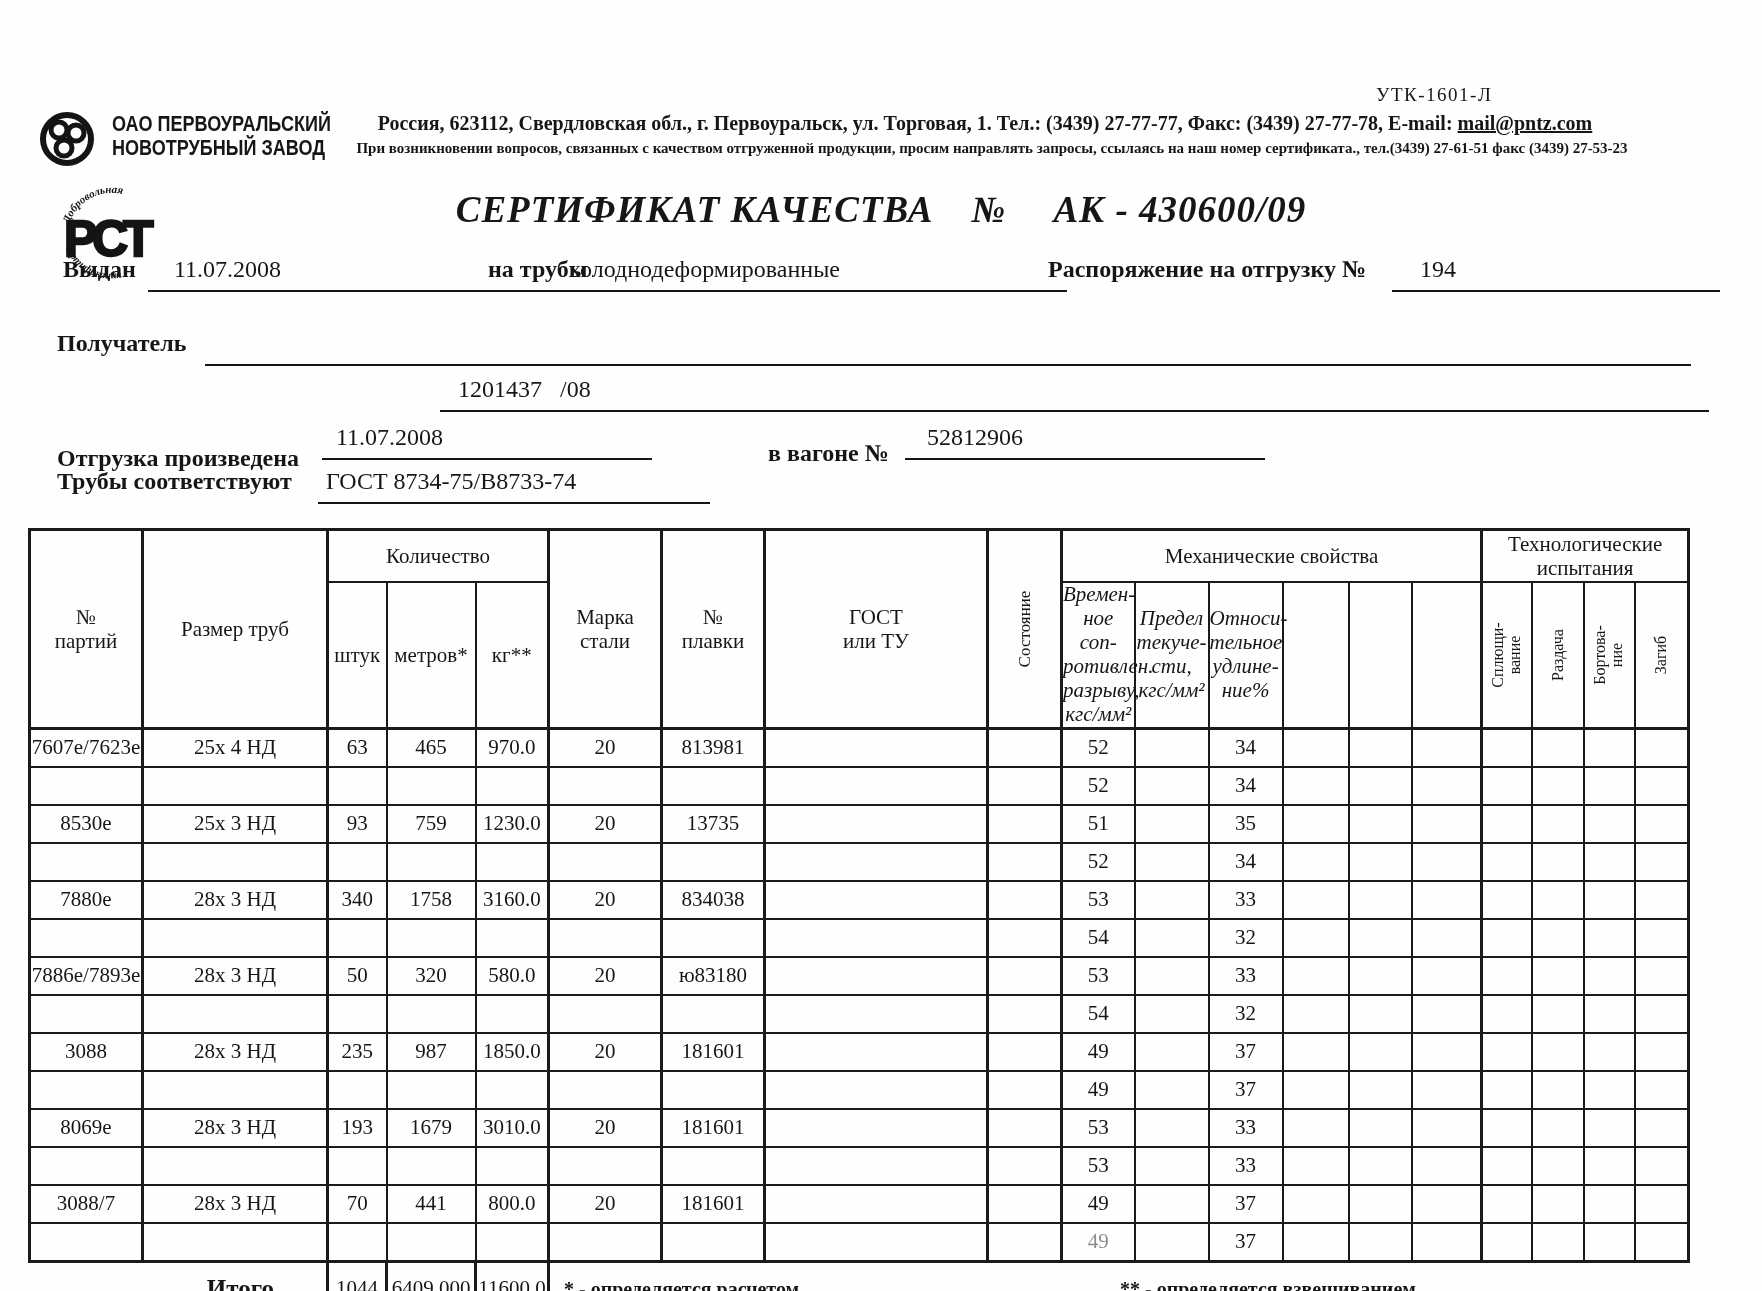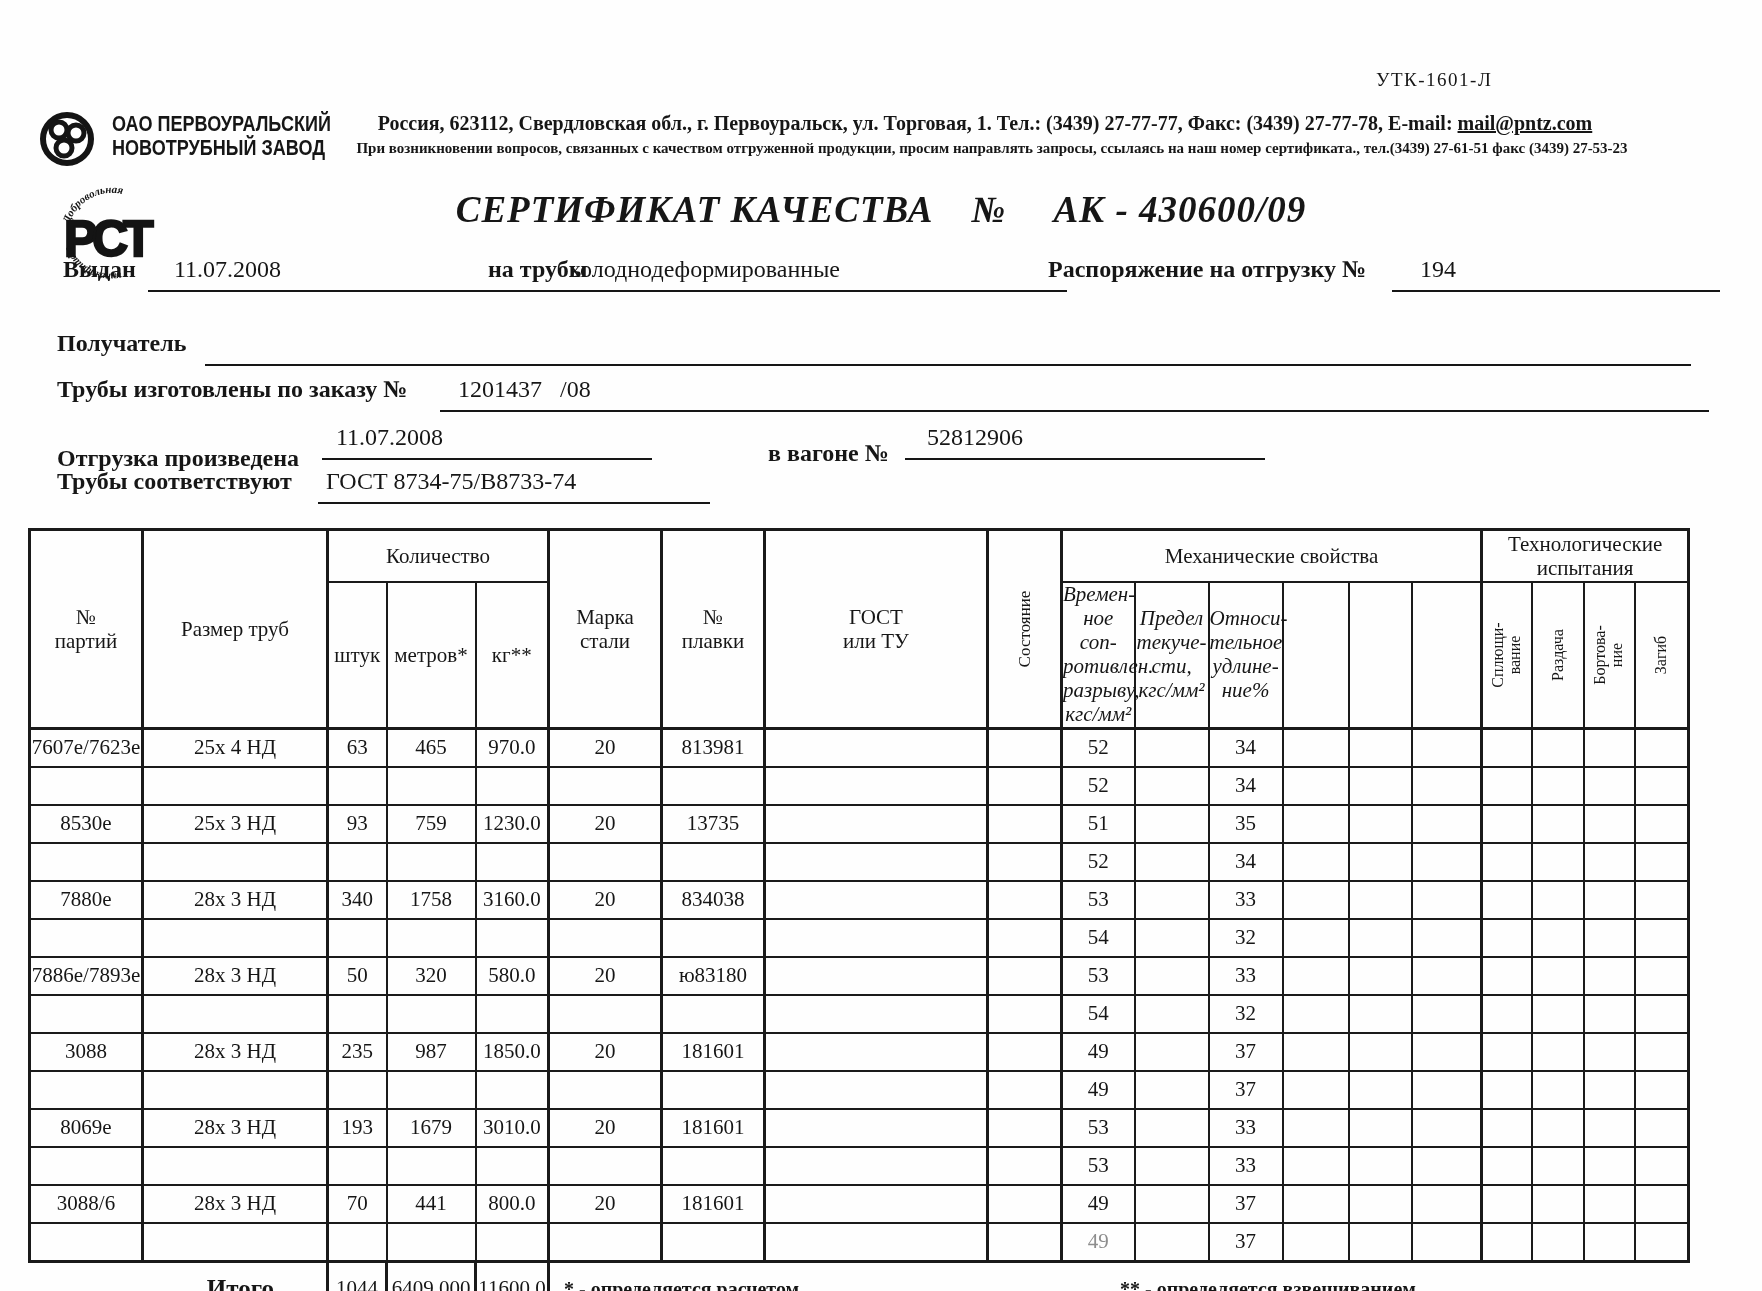--- a/index.html
+++ b/index.html
@@ -1,20 +1,20 @@
 <!DOCTYPE html>
 <html><head>
 <meta charset="utf-8">
 <style>
   html,body{margin:0;padding:0;background:#e8e8e8;}
   .sheet{position:relative;width:1762px;height:1291px;background:#fefefe;color:#161616;
          font-family:"Liberation Serif","DejaVu Serif",serif;overflow:hidden;}
   .abs{position:absolute;}
   
-  .form-code{left:1376px;top:69px;font-size:19px;letter-spacing:1.5px;}
+  .form-code{left:1376px;top:84px;font-size:19px;letter-spacing:1.5px;}
   .logo{left:38px;top:110px;}
   .company{left:112px;top:112px;font-family:"Liberation Sans","DejaVu Sans",sans-serif;
            font-weight:bold;font-size:21.5px;line-height:1.12;transform:scaleX(.84);
            transform-origin:left top;white-space:pre-line;}
   .addr{left:255px;top:112px;width:1460px;text-align:center;font-weight:bold;font-size:20px;white-space:nowrap;}
   .addr .email{text-decoration:underline;}
   .qnote{left:242px;top:140px;width:1500px;text-align:center;font-weight:bold;font-size:15px;white-space:nowrap;}
   .stamp{left:52px;top:182px;}
   .title{left:0;top:188px;width:1762px;text-align:center;font-size:37px;font-weight:bold;font-style:italic;letter-spacing:1px;}
   .title .nsign{margin-left:38px;}
@@ -99,21 +99,20 @@
   <span class="flabel" style="left:63px;top:256px;">Выдан</span>
   <span class="fval" style="left:148px;top:256px;width:322px;padding-left:26px;">11.07.2008</span>
   <span class="flabel" style="left:488px;top:256px;">на трубы</span>
   <span class="fval" style="left:493px;top:256px;width:498px;padding-left:76px;">холоднодеформированные</span>
   <span class="flabel" style="left:1048px;top:256px;">Распоряжение на отгрузку №</span>
   <span class="fval" style="left:1392px;top:256px;width:300px;padding-left:28px;">194</span>
 
   <span class="flabel" style="left:57px;top:330px;">Получатель</span>
   <span class="fval" style="left:205px;top:330px;width:1486px;"></span>
 
-  <span class="flabel" style="left:57px;top:376px;">Трубы изготовлены по заказу №</span>
   <span class="fval" style="left:440px;top:376px;width:1251px;padding-left:18px;">1201437   /08</span>
 
   <span class="flabel" style="left:57px;top:424px;margin-top:21px;">Отгрузка произведена</span>
   <span class="fval" style="left:322px;top:424px;width:316px;padding-left:14px;">11.07.2008</span>
   <span class="flabel" style="left:768px;top:440px;">в вагоне №</span>
   <span class="fval" style="left:905px;top:424px;width:338px;padding-left:22px;">52812906</span>
 
   <span class="flabel" style="left:57px;top:468px;">Трубы соответствуют</span>
   <span class="fval" style="left:318px;top:468px;width:384px;padding-left:8px;">ГОСТ 8734-75/В8733-74</span>
 
@@ -440,21 +439,21 @@
           <td class="c-otn">33</td>
           <td class="c-e1"></td>
           <td class="c-e2"></td>
           <td class="c-e3 gb"></td>
           <td class="c-t1"></td>
           <td class="c-t2"></td>
           <td class="c-t3"></td>
           <td class="c-t4 cr"></td>
         </tr>
         <tr class="dr">
-          <td class="c-party cl gb">3088/6</td>
+          <td class="c-party cl gb">3088/7</td>
           <td class="c-size gb">28х 3 НД</td>
           <td class="c-pcs">70</td>
           <td class="c-meters">441</td>
           <td class="c-kg gb">800.0</td>
           <td class="c-steel gb">20</td>
           <td class="c-melt gb">181601</td>
           <td class="c-gost gb"></td>
           <td class="c-state gb"></td>
           <td class="c-vrem">49</td>
           <td class="c-pred"></td>

